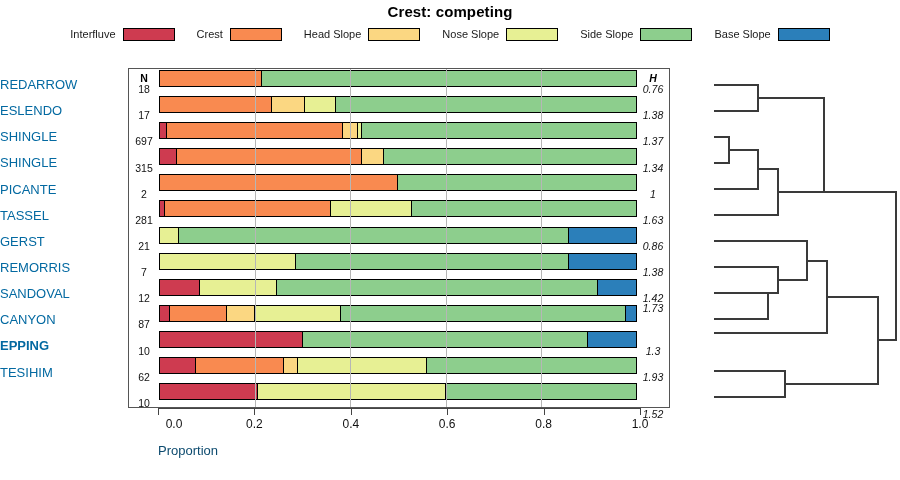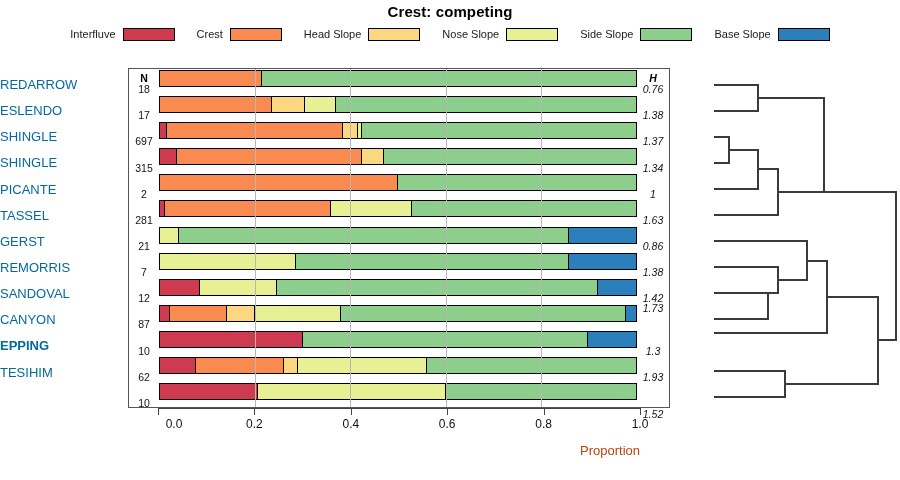--- a/index.html
+++ b/index.html
@@ -68,22 +68,22 @@
 
   
   .xaxis{position:absolute;left:158px;top:408px;width:482px;height:8px;}
   .xaxis .axisline{position:absolute;left:0;right:0;top:0;height:1px;background:#444;}
   .tick{position:absolute;top:0;width:1px;height:7px;background:#444;}
   .ticklabel{
     position:absolute;top:9px;font-size:12px;color:#111;
     transform:translateX(-50%);white-space:nowrap;
   }
   .xlabel{
-    position:absolute;left:158px;top:443px;width:482px;text-align:right;
-    font-size:13px;color:#c2410c;
+    position:absolute;left:158px;top:443px;width:482px;text-align:left;
+    font-size:13px;color:#0c4a6e;
   }
 
   
   .dendro{position:absolute;left:672px;top:68px;width:226px;height:340px;}
   .dendro svg{display:block;}
 </style>
 </head>
 <body>
 
 <div id="root">

